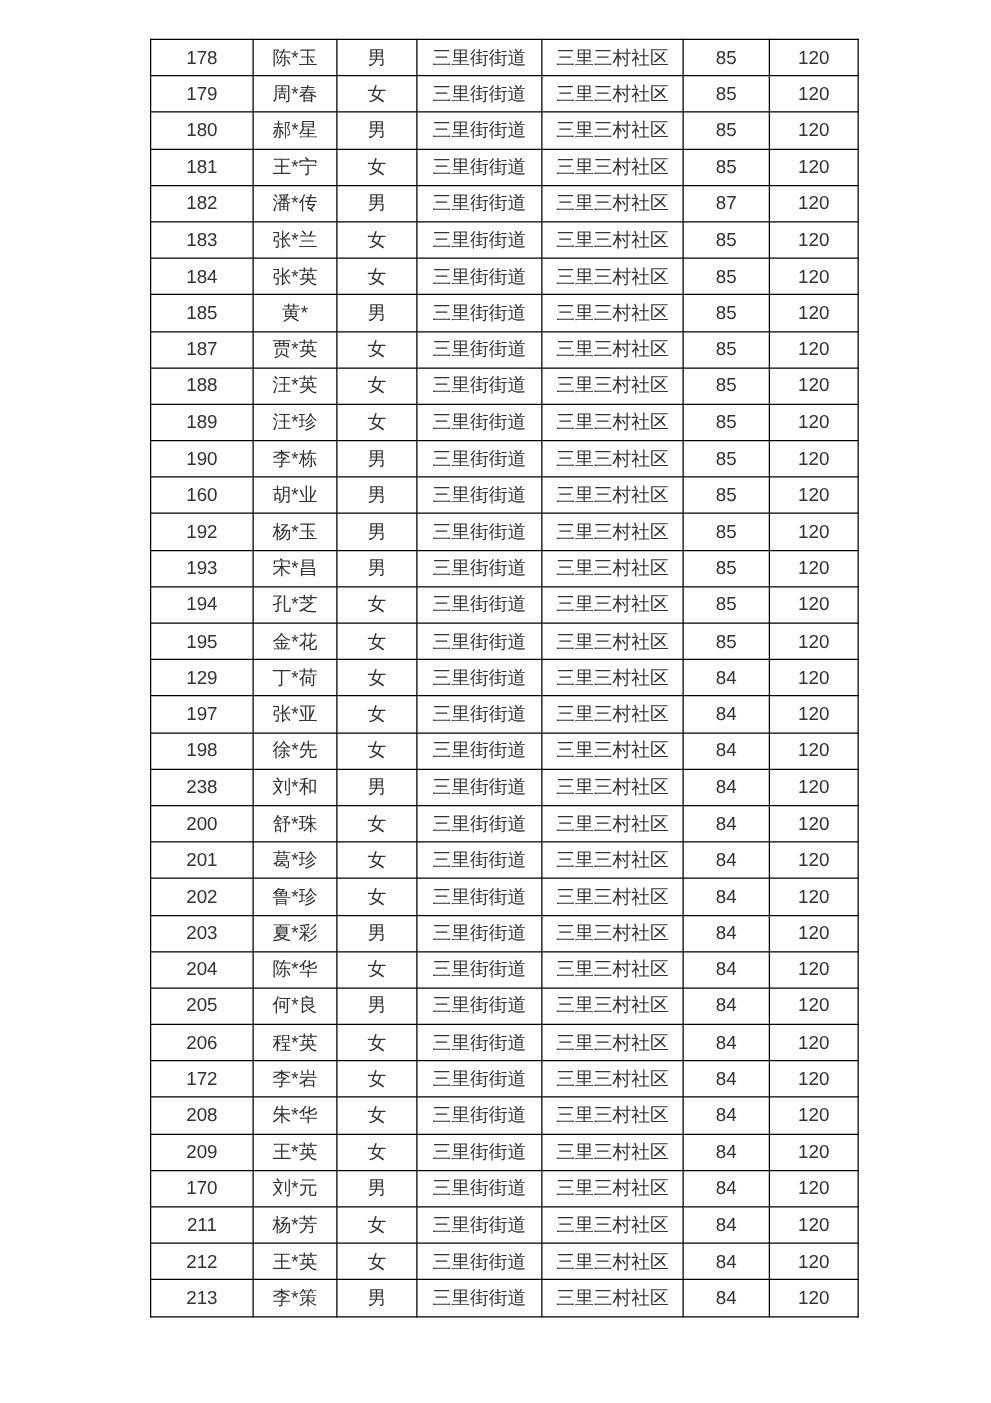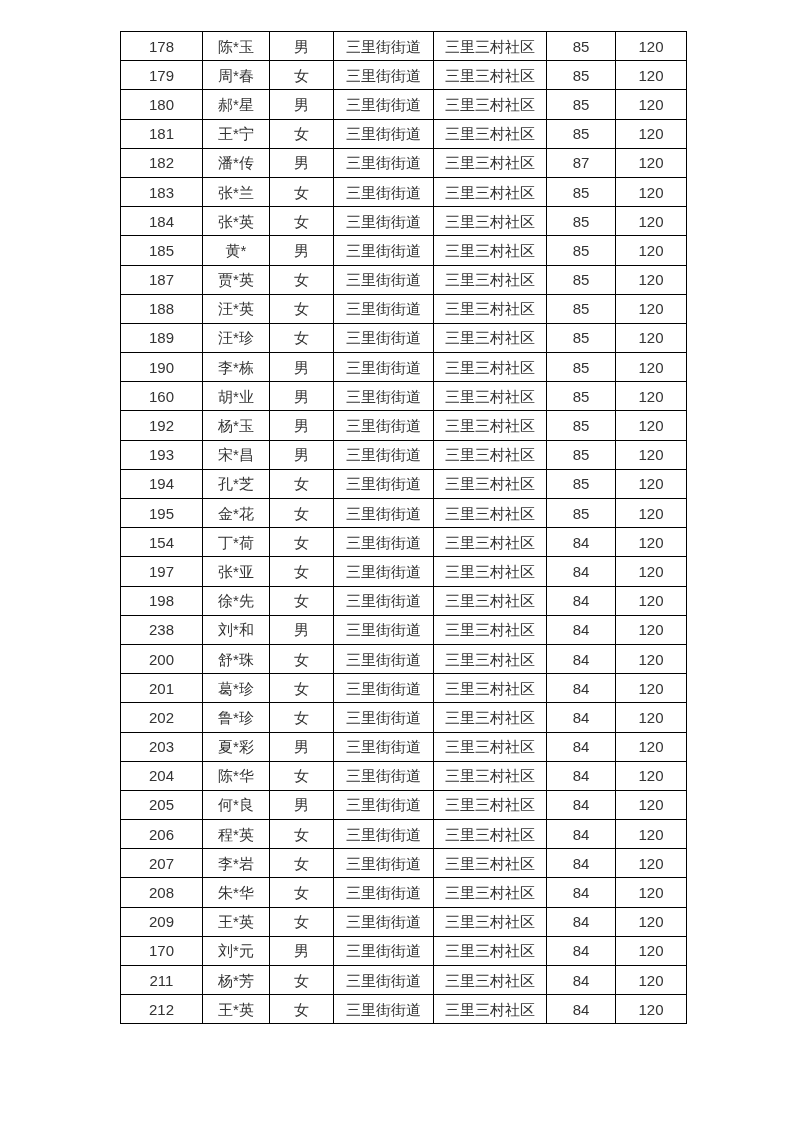--- a/index.html
+++ b/index.html
@@ -197,21 +197,21 @@
         <tr>
           <td>195</td>
           <td>金*花</td>
           <td>女</td>
           <td>三里街街道</td>
           <td>三里三村社区</td>
           <td>85</td>
           <td>120</td>
         </tr>
         <tr>
-          <td>154</td>
+          <td>129</td>
           <td>丁*荷</td>
           <td>女</td>
           <td>三里街街道</td>
           <td>三里三村社区</td>
           <td>84</td>
           <td>120</td>
         </tr>
         <tr>
           <td>197</td>
           <td>张*亚</td>
@@ -296,21 +296,21 @@
         <tr>
           <td>206</td>
           <td>程*英</td>
           <td>女</td>
           <td>三里街街道</td>
           <td>三里三村社区</td>
           <td>84</td>
           <td>120</td>
         </tr>
         <tr>
-          <td>207</td>
+          <td>172</td>
           <td>李*岩</td>
           <td>女</td>
           <td>三里街街道</td>
           <td>三里三村社区</td>
           <td>84</td>
           <td>120</td>
         </tr>
         <tr>
           <td>208</td>
           <td>朱*华</td>
@@ -344,20 +344,29 @@
           <td>女</td>
           <td>三里街街道</td>
           <td>三里三村社区</td>
           <td>84</td>
           <td>120</td>
         </tr>
         <tr>
           <td>212</td>
           <td>王*英</td>
           <td>女</td>
+          <td>三里街街道</td>
+          <td>三里三村社区</td>
+          <td>84</td>
+          <td>120</td>
+        </tr>
+        <tr>
+          <td>213</td>
+          <td>李*策</td>
+          <td>男</td>
           <td>三里街街道</td>
           <td>三里三村社区</td>
           <td>84</td>
           <td>120</td>
         </tr>
       </tbody>
   </table>
 </div>
 
 </body></html>

